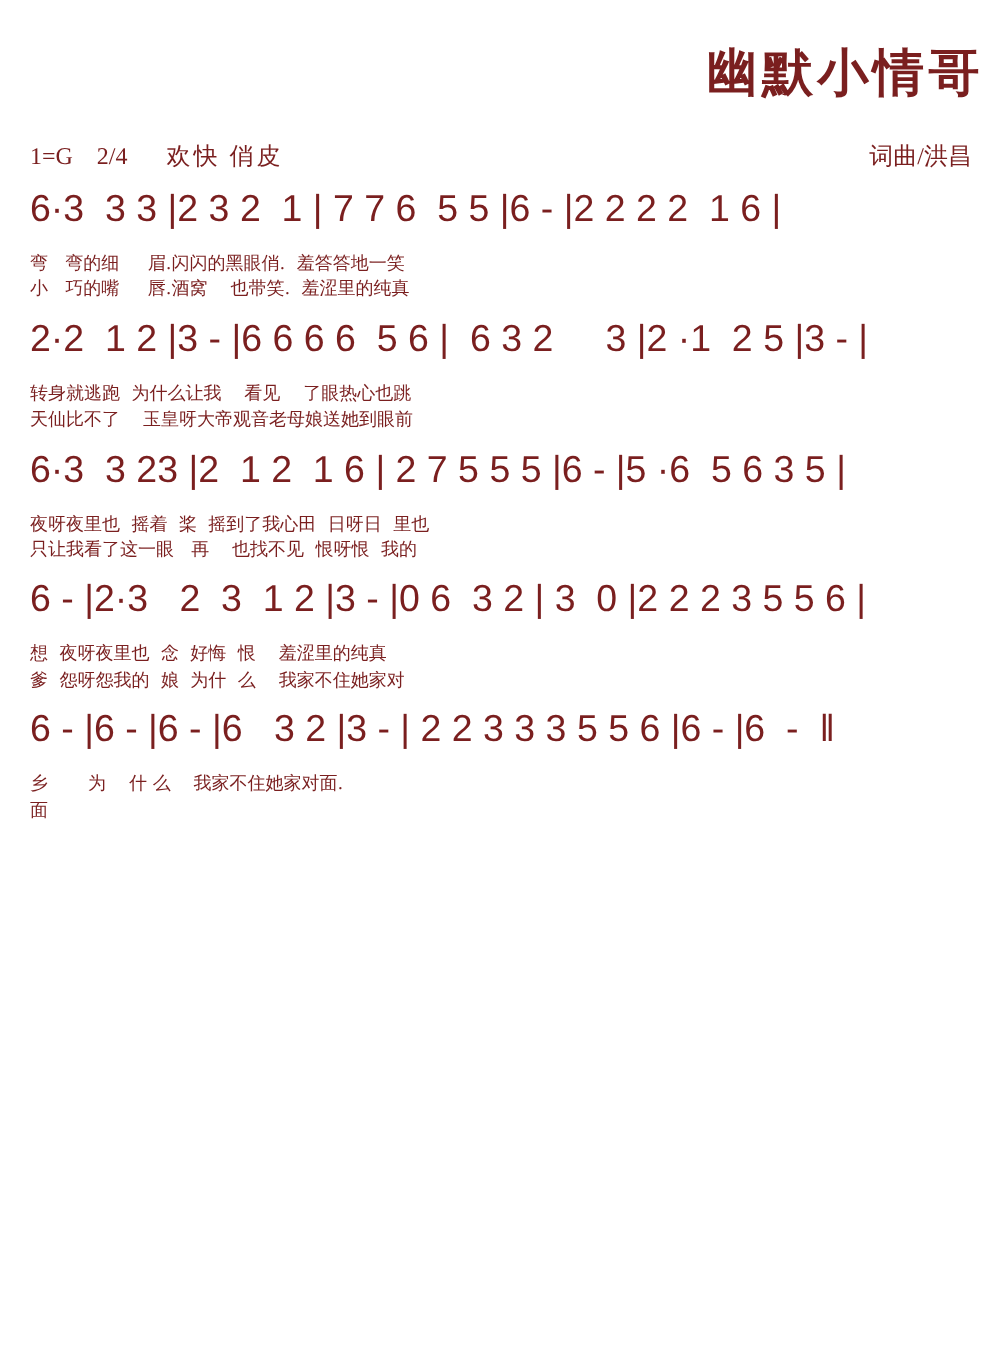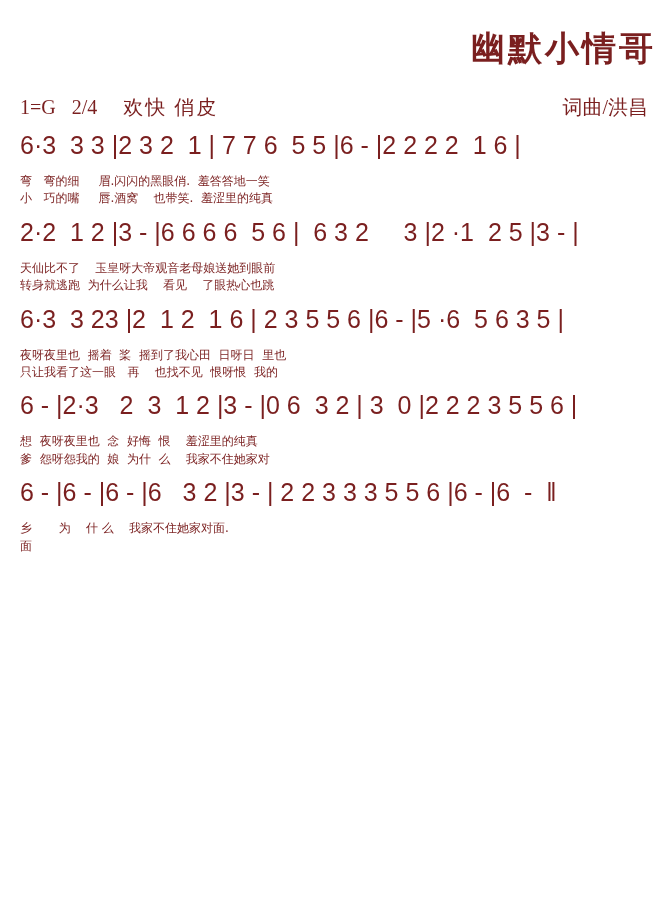--- a/index.html
+++ b/index.html
@@ -29,21 +29,21 @@
     letter-spacing: 3px;
     color: #7a1f1f;
     margin-top: 26px;
     margin-bottom: 6px;
     font-family: "DejaVu Serif", serif;
   }
   .meta-row {
     display: flex;
     align-items: flex-end;
     justify-content: space-between;
-    font-size: 20px;
+    font-size: 16px;
     margin-top: 22px;
     padding: 0 8px 0 6px;
     color: #7a1f1f;
   }
   .meta-left {
     display: flex;
     gap: 16px;
     align-items: baseline;
   }
   .meta-left .key { letter-spacing: 0px; }
@@ -95,27 +95,27 @@
     <div class="notes">6·3  3 3 |2 3 2  1 | 7 7 6  5 5 |6 - |2 2 2 2  1 6 |</div>
     <div class="lyric-block">
       <div class="lyric">弯   弯的细     眉.闪闪的黑眼俏.  羞答答地一笑</div>
       <div class="lyric">小   巧的嘴     唇.酒窝    也带笑.  羞涩里的纯真</div>
     </div>
   </div>
 
   <div class="system">
     <div class="notes">2·2  1 2 |3 - |6 6 6 6  5 6 |  6 3 2     3 |2 ·1  2 5 |3 - |</div>
     <div class="lyric-block">
+      <div class="lyric">转身就逃跑  为什么让我    看见    了眼热心也跳</div>
       <div class="lyric">天仙比不了    玉皇呀大帝观音老母娘送她到眼前</div>
-      <div class="lyric">转身就逃跑  为什么让我    看见    了眼热心也跳</div>
     </div>
   </div>
 
   <div class="system">
-    <div class="notes">6·3  3 23 |2  1 2  1 6 | 2 3 5 5 6 |6 - |5 ·6  5 6 3 5 |</div>
+    <div class="notes">6·3  3 23 |2  1 2  1 6 | 2 7 5 5 5 |6 - |5 ·6  5 6 3 5 |</div>
     <div class="lyric-block">
       <div class="lyric">夜呀夜里也  摇着  桨  摇到了我心田  日呀日  里也</div>
       <div class="lyric">只让我看了这一眼   再    也找不见  恨呀恨  我的</div>
     </div>
   </div>
 
   <div class="system">
     <div class="notes">6 - |2·3   2  3  1 2 |3 - |0 6  3 2 | 3  0 |2 2 2 3 5 5 6 |</div>
     <div class="lyric-block">
       <div class="lyric">想  夜呀夜里也  念  好悔  恨    羞涩里的纯真</div>

